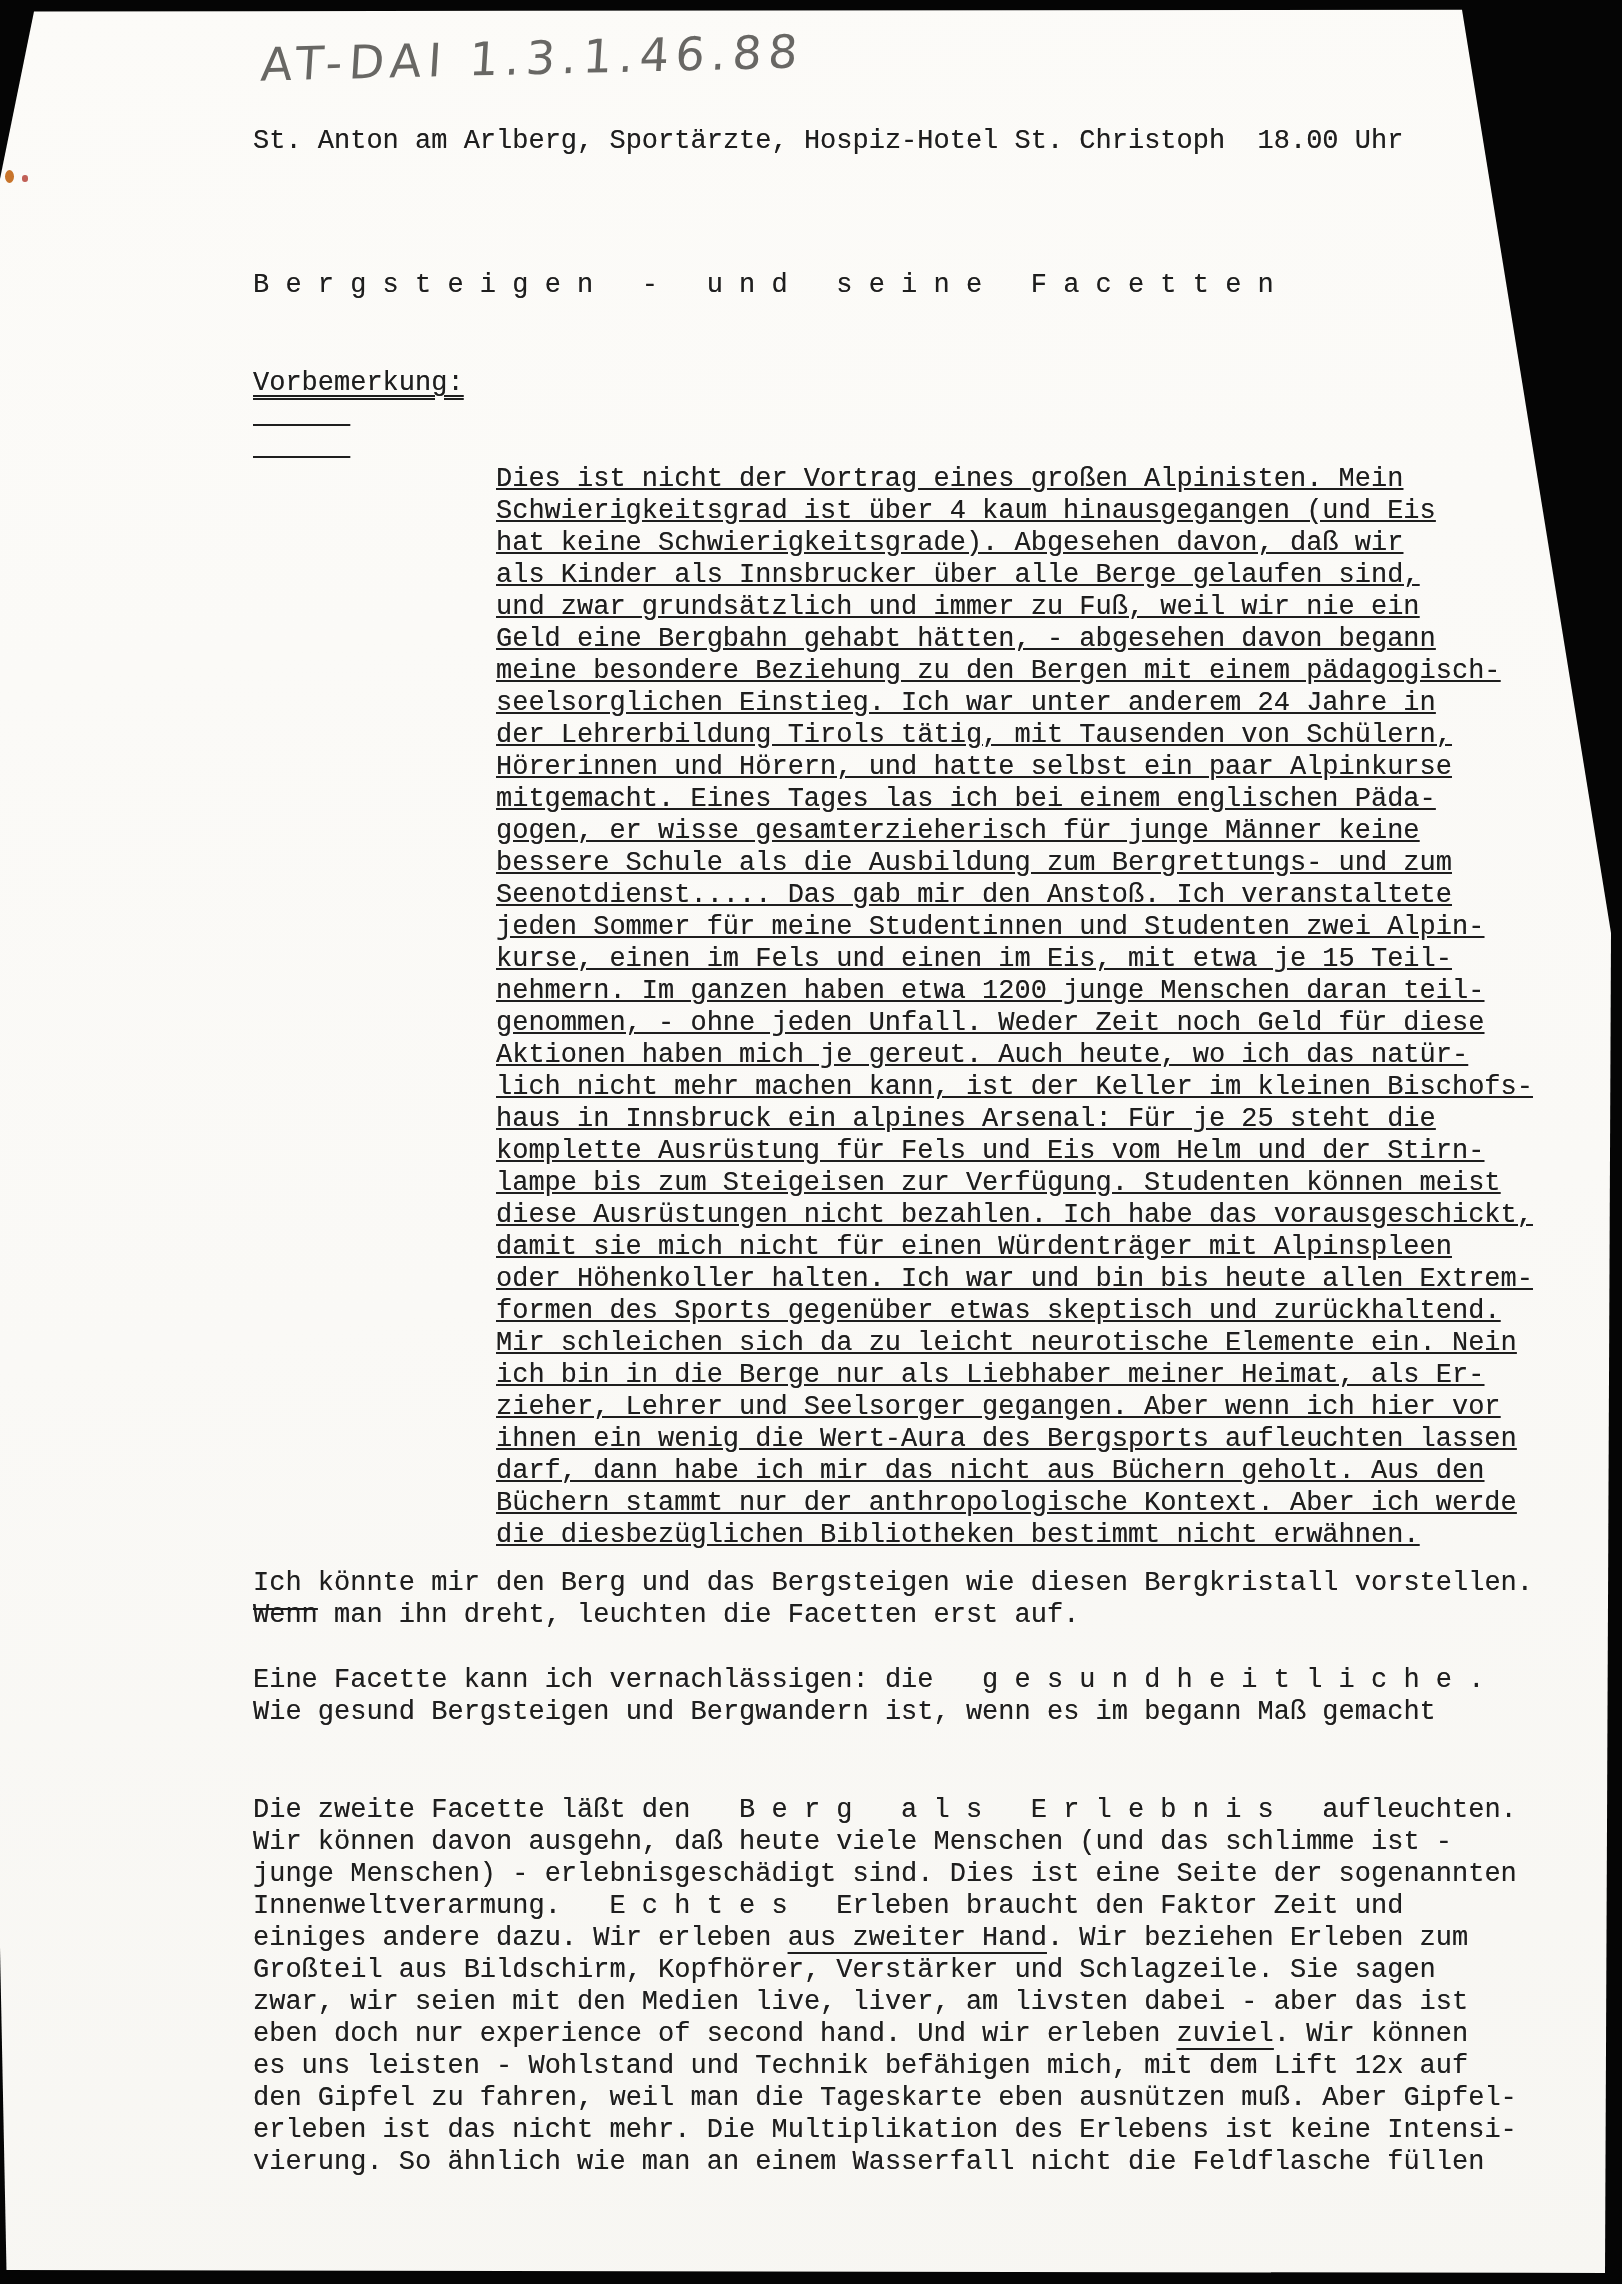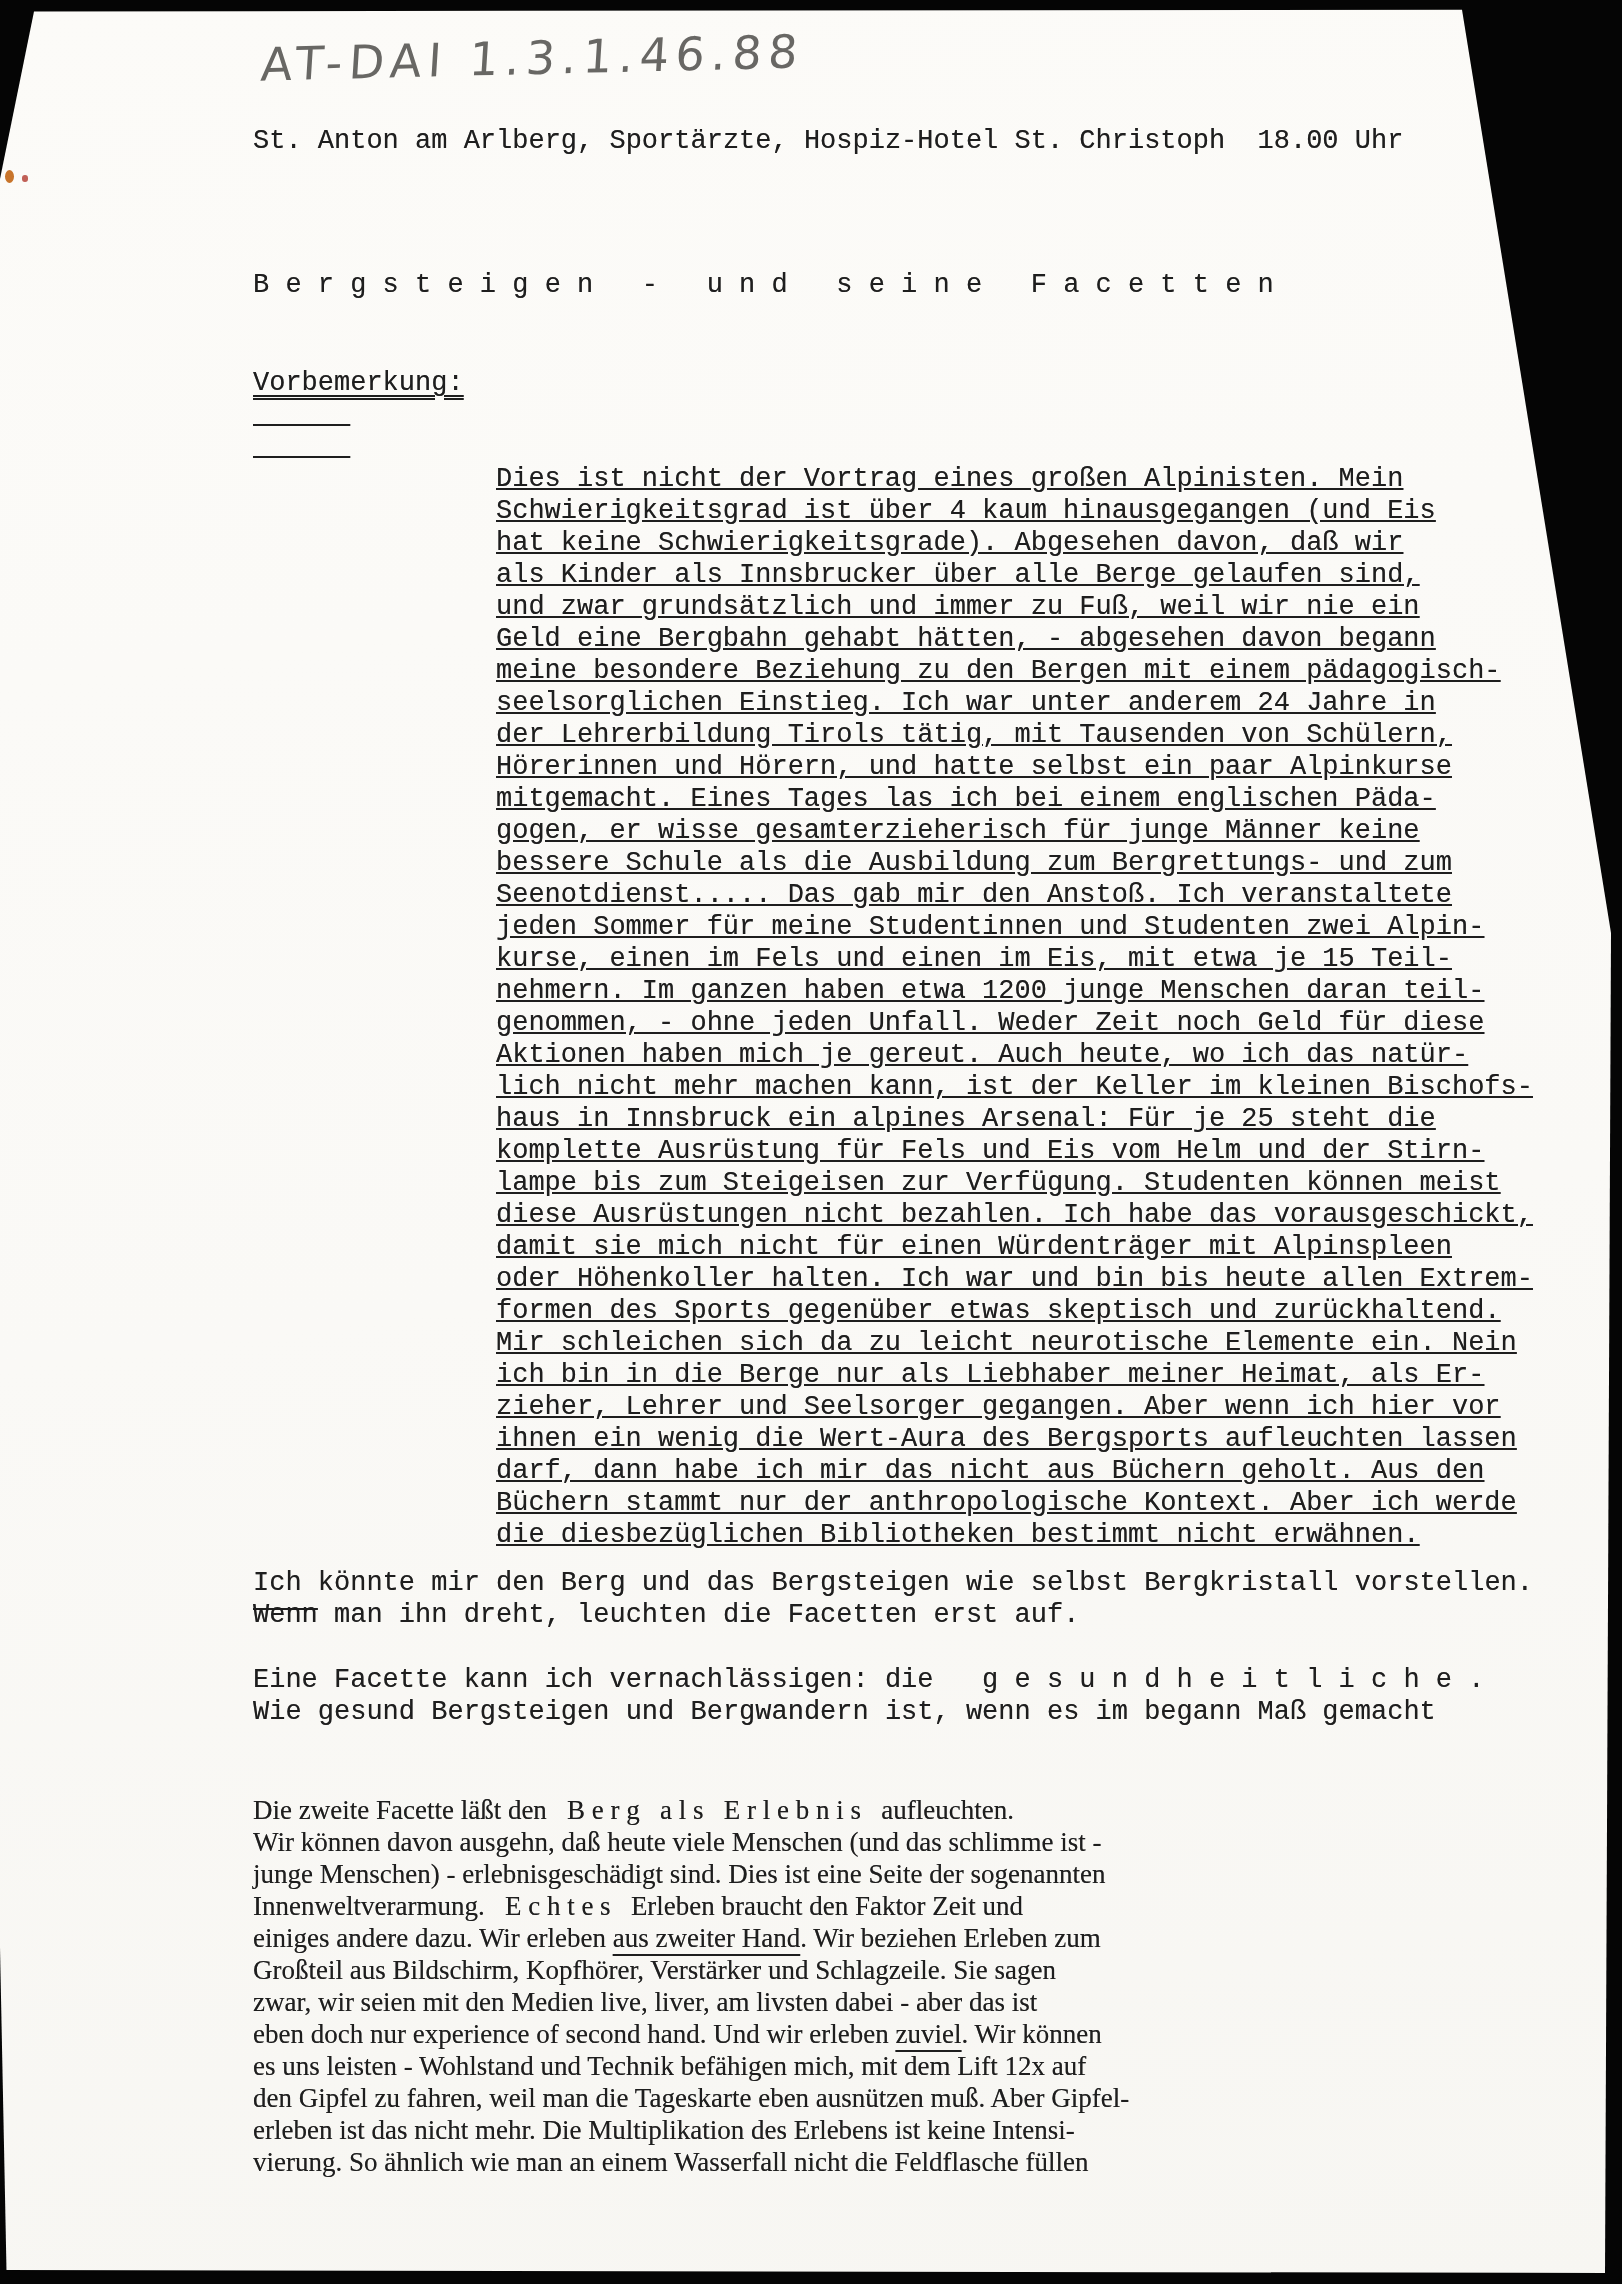--- a/index.html
+++ b/index.html
@@ -21,21 +21,21 @@
     position:absolute;left:261px;top:31px;color:#545350;
     font-family:"DejaVu Sans",sans-serif;font-size:46px;letter-spacing:6.5px;
     transform:rotate(-1.4deg) skewX(-5deg);opacity:.88;white-space:pre;
   }
   .header-line{left:253px;top:125px;}
   .title-line{left:253px;top:269px;}
   .section{position:absolute;left:253px;}
   .section-0{top:367px;text-decoration:underline;}
   .section-1{top:1503px;}
   .section-2{top:1600px;}
-  .section-3{top:1730px;font-family:Liberation Serif, serif;}
+  .section-3{top:1730px;}
   .section-0 .lines{margin-left:243px;}
   .hang-label{
     position:absolute;left:0;top:0;
     text-decoration-line:underline;text-decoration-style:double;
     text-decoration-thickness:1.6px;text-underline-offset:4.9px;
   }
   .tl{white-space:pre;}
   .u{text-decoration:underline;text-decoration-thickness:2px;text-underline-offset:6.5px;}
   .stain{position:absolute;border-radius:50%;}
   .stain-orange{left:4.9px;top:170px;width:9px;height:13px;background:#c8742a;}
@@ -52,21 +52,21 @@
     <div class="typed header-line">St. Anton am Arlberg, Sportärzte, Hospiz-Hotel St. Christoph  18.00 Uhr</div>
 
     <div class="typed title-line">B e r g s t e i g e n   -   u n d   s e i n e   F a c e t t e n</div>
 
     <div class="typed section section-0">
       <span class="hang-label">Vorbemerkung:</span>
       <div class="lines"><div class="tl">Dies ist nicht der Vortrag eines großen Alpinisten. Mein</div><div class="tl">Schwierigkeitsgrad ist über 4 kaum hinausgegangen (und Eis</div><div class="tl">hat keine Schwierigkeitsgrade). Abgesehen davon, daß wir</div><div class="tl">als Kinder als Innsbrucker über alle Berge gelaufen sind,</div><div class="tl">und zwar grundsätzlich und immer zu Fuß, weil wir nie ein</div><div class="tl">Geld eine Bergbahn gehabt hätten, - abgesehen davon begann</div><div class="tl">meine besondere Beziehung zu den Bergen mit einem pädagogisch-</div><div class="tl">seelsorglichen Einstieg. Ich war unter anderem 24 Jahre in</div><div class="tl">der Lehrerbildung Tirols tätig, mit Tausenden von Schülern,</div><div class="tl">Hörerinnen und Hörern, und hatte selbst ein paar Alpinkurse</div><div class="tl">mitgemacht. Eines Tages las ich bei einem englischen Päda-</div><div class="tl">gogen, er wisse gesamterzieherisch für junge Männer keine</div><div class="tl">bessere Schule als die Ausbildung zum Bergrettungs- und zum</div><div class="tl">Seenotdienst..... Das gab mir den Anstoß. Ich veranstaltete</div><div class="tl">jeden Sommer für meine Studentinnen und Studenten zwei Alpin-</div><div class="tl">kurse, einen im Fels und einen im Eis, mit etwa je 15 Teil-</div><div class="tl">nehmern. Im ganzen haben etwa 1200 junge Menschen daran teil-</div><div class="tl">genommen, - ohne jeden Unfall. Weder Zeit noch Geld für diese</div><div class="tl">Aktionen haben mich je gereut. Auch heute, wo ich das natür-</div><div class="tl">lich nicht mehr machen kann, ist der Keller im kleinen Bischofs-</div><div class="tl">haus in Innsbruck ein alpines Arsenal: Für je 25 steht die</div><div class="tl">komplette Ausrüstung für Fels und Eis vom Helm und der Stirn-</div><div class="tl">lampe bis zum Steigeisen zur Verfügung. Studenten können meist</div><div class="tl">diese Ausrüstungen nicht bezahlen. Ich habe das vorausgeschickt,</div><div class="tl">damit sie mich nicht für einen Würdenträger mit Alpinspleen</div><div class="tl">oder Höhenkoller halten. Ich war und bin bis heute allen Extrem-</div><div class="tl">formen des Sports gegenüber etwas skeptisch und zurückhaltend.</div><div class="tl">Mir schleichen sich da zu leicht neurotische Elemente ein. Nein</div><div class="tl">ich bin in die Berge nur als Liebhaber meiner Heimat, als Er-</div><div class="tl">zieher, Lehrer und Seelsorger gegangen. Aber wenn ich hier vor</div><div class="tl">ihnen ein wenig die Wert-Aura des Bergsports aufleuchten lassen</div><div class="tl">darf, dann habe ich mir das nicht aus Büchern geholt. Aus den</div><div class="tl">Büchern stammt nur der anthropologische Kontext. Aber ich werde</div><div class="tl">die diesbezüglichen Bibliotheken bestimmt nicht erwähnen.</div></div>
     </div>
 
     <div class="typed section section-1">
-      <div class="lines"><div class="tl">Ich könnte mir den Berg und das Bergsteigen wie selbst Bergkristall vorstellen.</div><div class="tl">Wenn man ihn dreht, leuchten die Facetten erst auf.</div></div>
+      <div class="lines"><div class="tl">Ich könnte mir den Berg und das Bergsteigen wie diesen Bergkristall vorstellen.</div><div class="tl">Wenn man ihn dreht, leuchten die Facetten erst auf.</div></div>
     </div>
 
     <div class="typed section section-2">
       <div class="lines"><div class="tl">Eine Facette kann ich vernachlässigen: die   g e s u n d h e i t l i c h e .</div><div class="tl">Wie gesund Bergsteigen und Bergwandern ist, wenn es im begann Maß gemacht</div></div>
     </div>
 
     <div class="typed section section-3">
       <div class="lines"><div class="tl">Die zweite Facette läßt den   B e r g   a l s   E r l e b n i s   aufleuchten.</div><div class="tl">Wir können davon ausgehn, daß heute viele Menschen (und das schlimme ist -</div><div class="tl">junge Menschen) - erlebnisgeschädigt sind. Dies ist eine Seite der sogenannten</div><div class="tl">Innenweltverarmung.   E c h t e s   Erleben braucht den Faktor Zeit und</div><div class="tl">einiges andere dazu. Wir erleben <span class="u">aus zweiter Hand</span>. Wir beziehen Erleben zum</div><div class="tl">Großteil aus Bildschirm, Kopfhörer, Verstärker und Schlagzeile. Sie sagen</div><div class="tl">zwar, wir seien mit den Medien live, liver, am livsten dabei - aber das ist</div><div class="tl">eben doch nur experience of second hand. Und wir erleben <span class="u">zuviel</span>. Wir können</div><div class="tl">es uns leisten - Wohlstand und Technik befähigen mich, mit dem Lift 12x auf</div><div class="tl">den Gipfel zu fahren, weil man die Tageskarte eben ausnützen muß. Aber Gipfel-</div><div class="tl">erleben ist das nicht mehr. Die Multiplikation des Erlebens ist keine Intensi-</div><div class="tl">vierung. So ähnlich wie man an einem Wasserfall nicht die Feldflasche füllen</div></div>
     </div>
 

